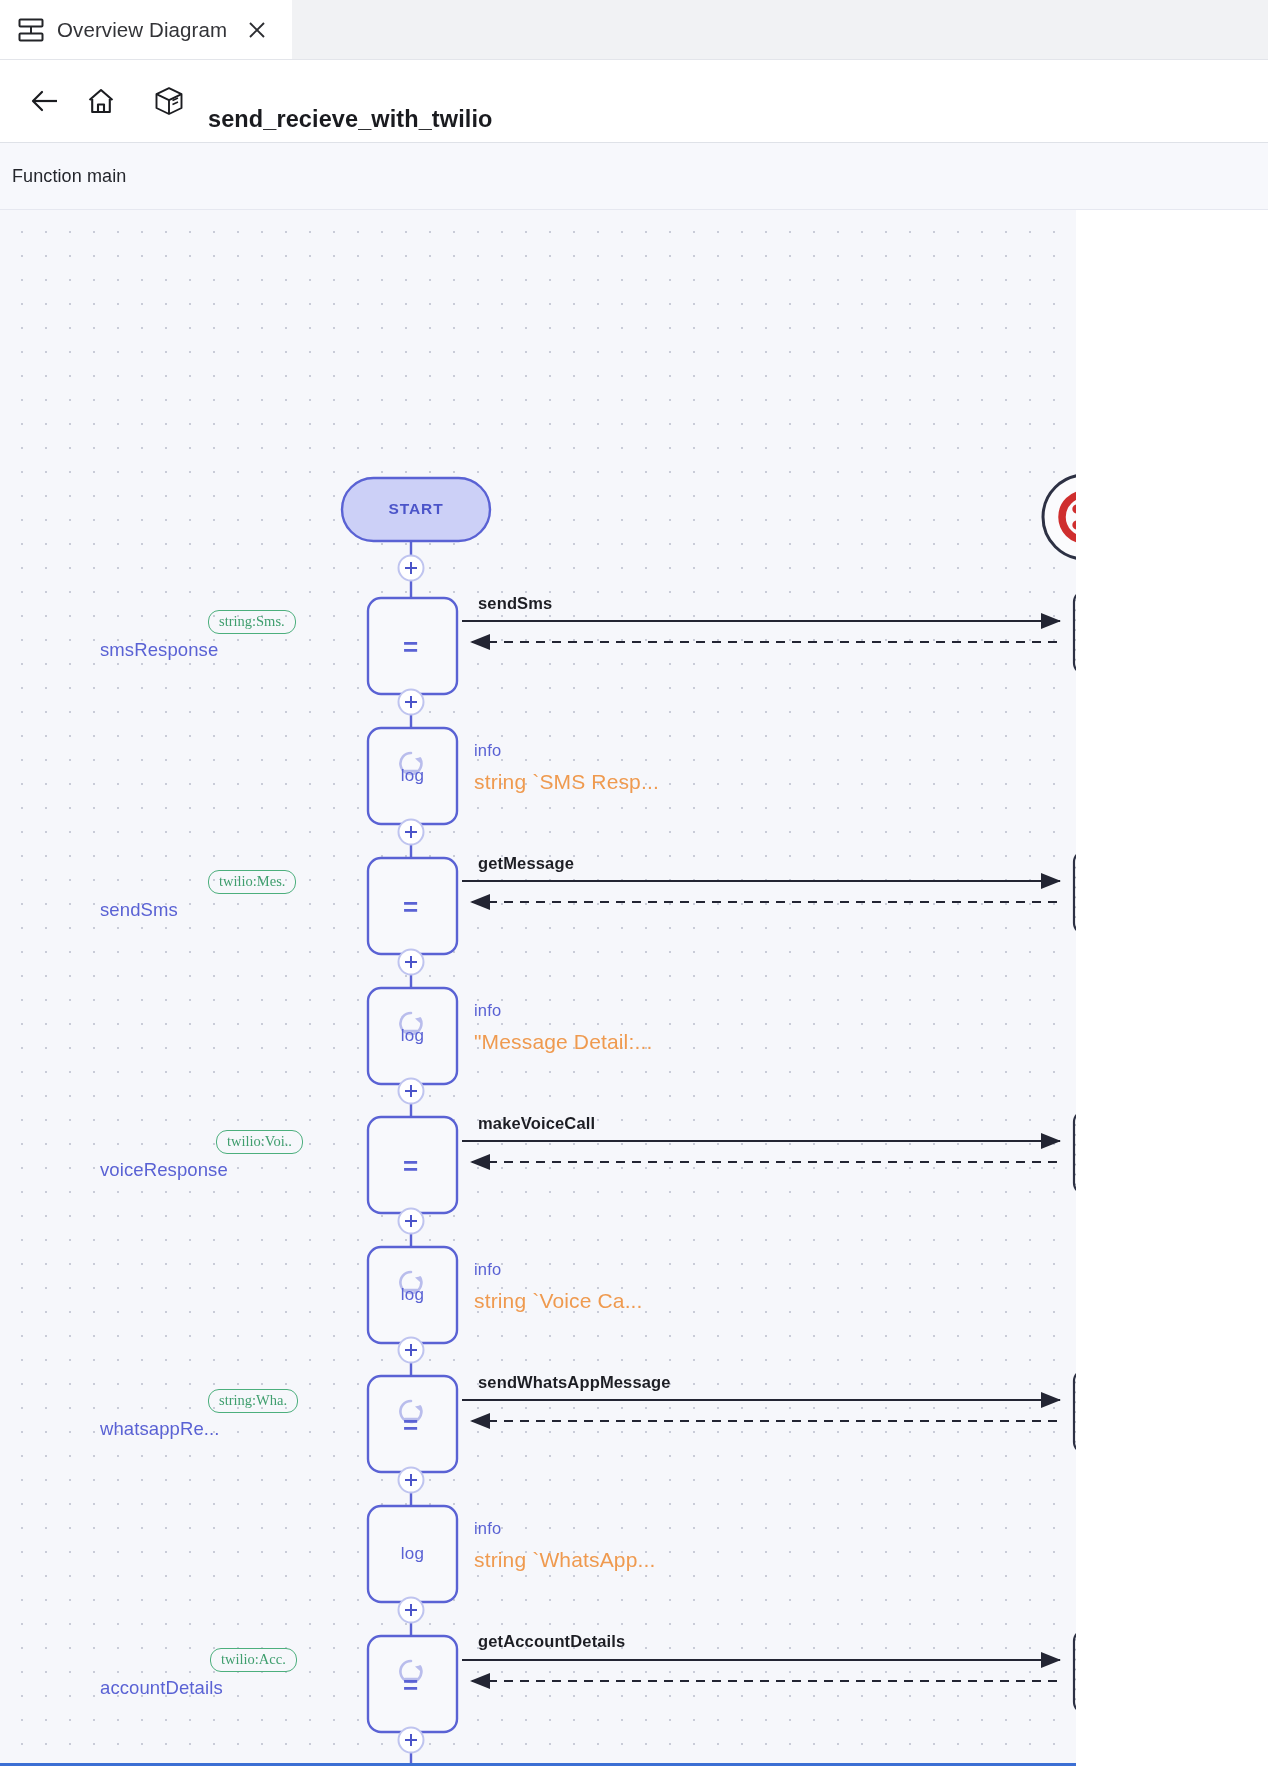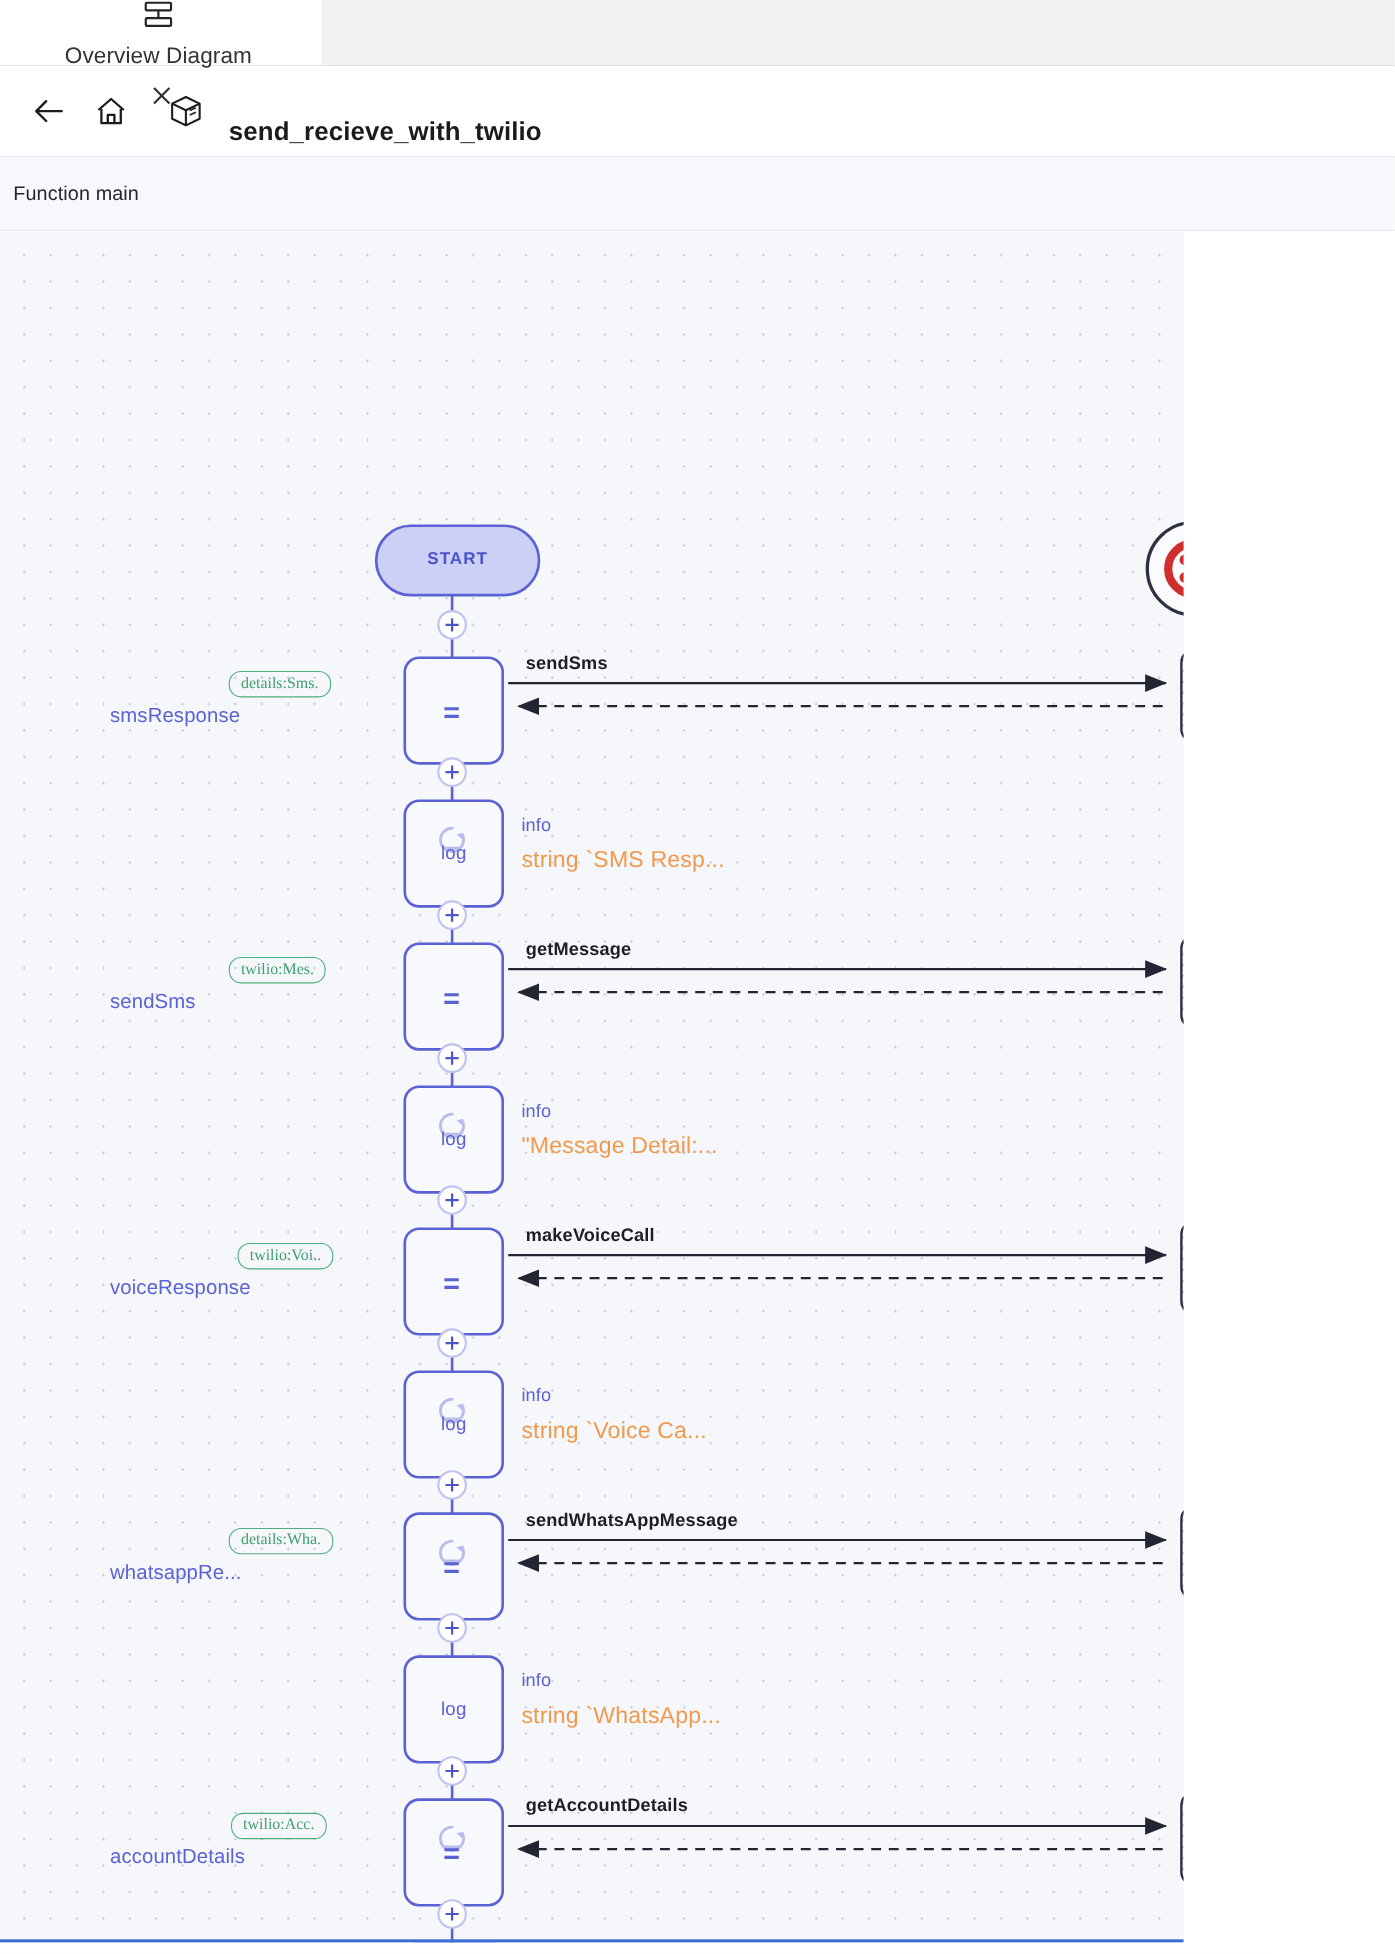--- a/index.html
+++ b/index.html
@@ -16,21 +16,20 @@
     background: #f1f2f4;
     display: flex;
     align-items: stretch;
     border-bottom: 1px solid #e3e5ea;
   }
   .tab {
     display: flex; align-items: center; gap: 13px;
     padding: 0 22px 0 18px;
     background: #ffffff;
     min-width: 292px;
-    flex-direction: column;
   }
   .tab-icon { width: 26px; height: 26px; display:block; flex:none; }
   .tab-title {
     font-size: 20.5px; color: #333438; letter-spacing: .1px;
     white-space: nowrap;
   }
   .tab-close {
     margin-left: 6px; width: 22px; height: 22px; display:block; flex:none;
     cursor: pointer;
   }
@@ -315,21 +314,21 @@
       <line x1="472" y1="1471" x2="1060" y2="1471" stroke-dasharray="9 7" marker-start="url(#arrowBack)"></line>
     </g>
 
   </svg>
 
   <div class="layer">
 
     <div class="node-terminal-label" style="left:342px; top:290px; width:148px; text-align:center;">START</div>
 
     <div class="eq-sign" style="left:403px; top:424px;">=</div>
-    <div class="type-badge" style="left:208px; top:400px;">details:Sms.</div>
+    <div class="type-badge" style="left:208px; top:400px;">string:Sms.</div>
     <div class="var-label" style="left:100px; top:429px; width:238px;">smsResponse</div>
     <div class="msg-label" style="left:478px; top:384px;">sendSms</div>
 
     <div class="log-text" style="left:368px; top:556px; width:89px; text-align:center; font-size:17px;">log</div>
     <div class="log-kind" style="left:474px; top:531px;">info</div>
     <div class="log-val" style="left:474px; top:560px;">string `SMS Resp...</div>
 
     <div class="eq-sign" style="left:403px; top:684px;">=</div>
     <div class="type-badge" style="left:208px; top:660px;">twilio:Mes.</div>
     <div class="var-label" style="left:100px; top:689px; width:238px;">sendSms</div>
@@ -342,21 +341,21 @@
     <div class="eq-sign" style="left:403px; top:943px;">=</div>
     <div class="type-badge" style="left:216px; top:920px;">twilio:Voi..</div>
     <div class="var-label" style="left:100px; top:949px; width:238px;">voiceResponse</div>
     <div class="msg-label" style="left:478px; top:904px;">makeVoiceCall</div>
 
     <div class="log-text" style="left:368px; top:1075px; width:89px; text-align:center; font-size:17px;">log</div>
     <div class="log-kind" style="left:474px; top:1050px;">info</div>
     <div class="log-val" style="left:474px; top:1079px;">string `Voice Ca...</div>
 
     <div class="eq-sign" style="left:403px; top:1202px;">=</div>
-    <div class="type-badge" style="left:208px; top:1179px;">details:Wha.</div>
+    <div class="type-badge" style="left:208px; top:1179px;">string:Wha.</div>
     <div class="var-label" style="left:100px; top:1208px; width:238px;">whatsappRe...</div>
     <div class="msg-label" style="left:478px; top:1163px;">sendWhatsAppMessage</div>
 
     <div class="log-text" style="left:368px; top:1334px; width:89px; text-align:center; font-size:17px;">log</div>
     <div class="log-kind" style="left:474px; top:1309px;">info</div>
     <div class="log-val" style="left:474px; top:1338px;">string `WhatsApp...</div>
 
     <div class="eq-sign" style="left:403px; top:1462px;">=</div>
     <div class="type-badge" style="left:210px; top:1438px;">twilio:Acc.</div>
     <div class="var-label" style="left:100px; top:1467px; width:238px;">accountDetails</div>

